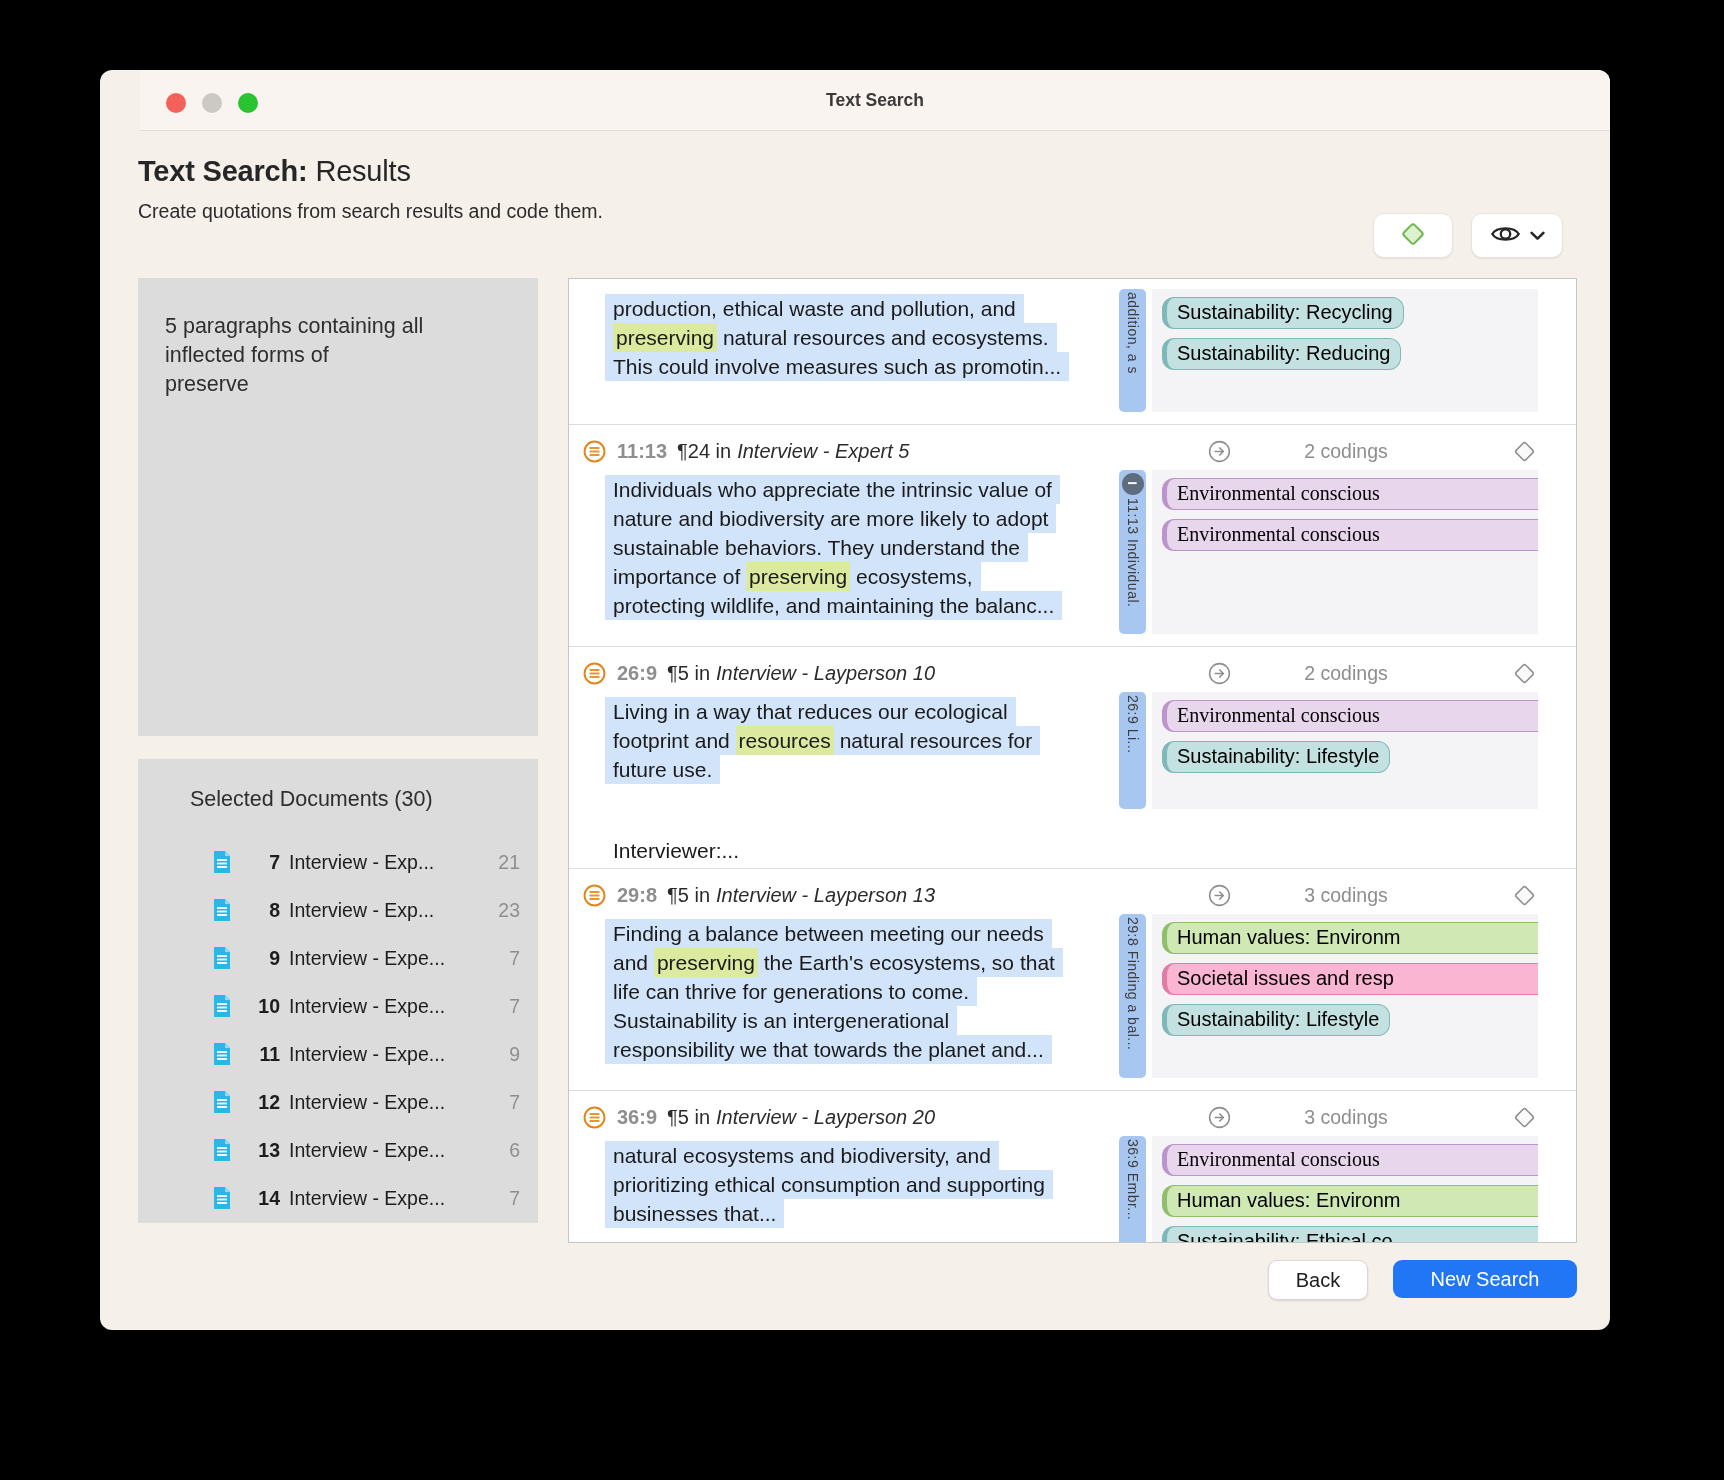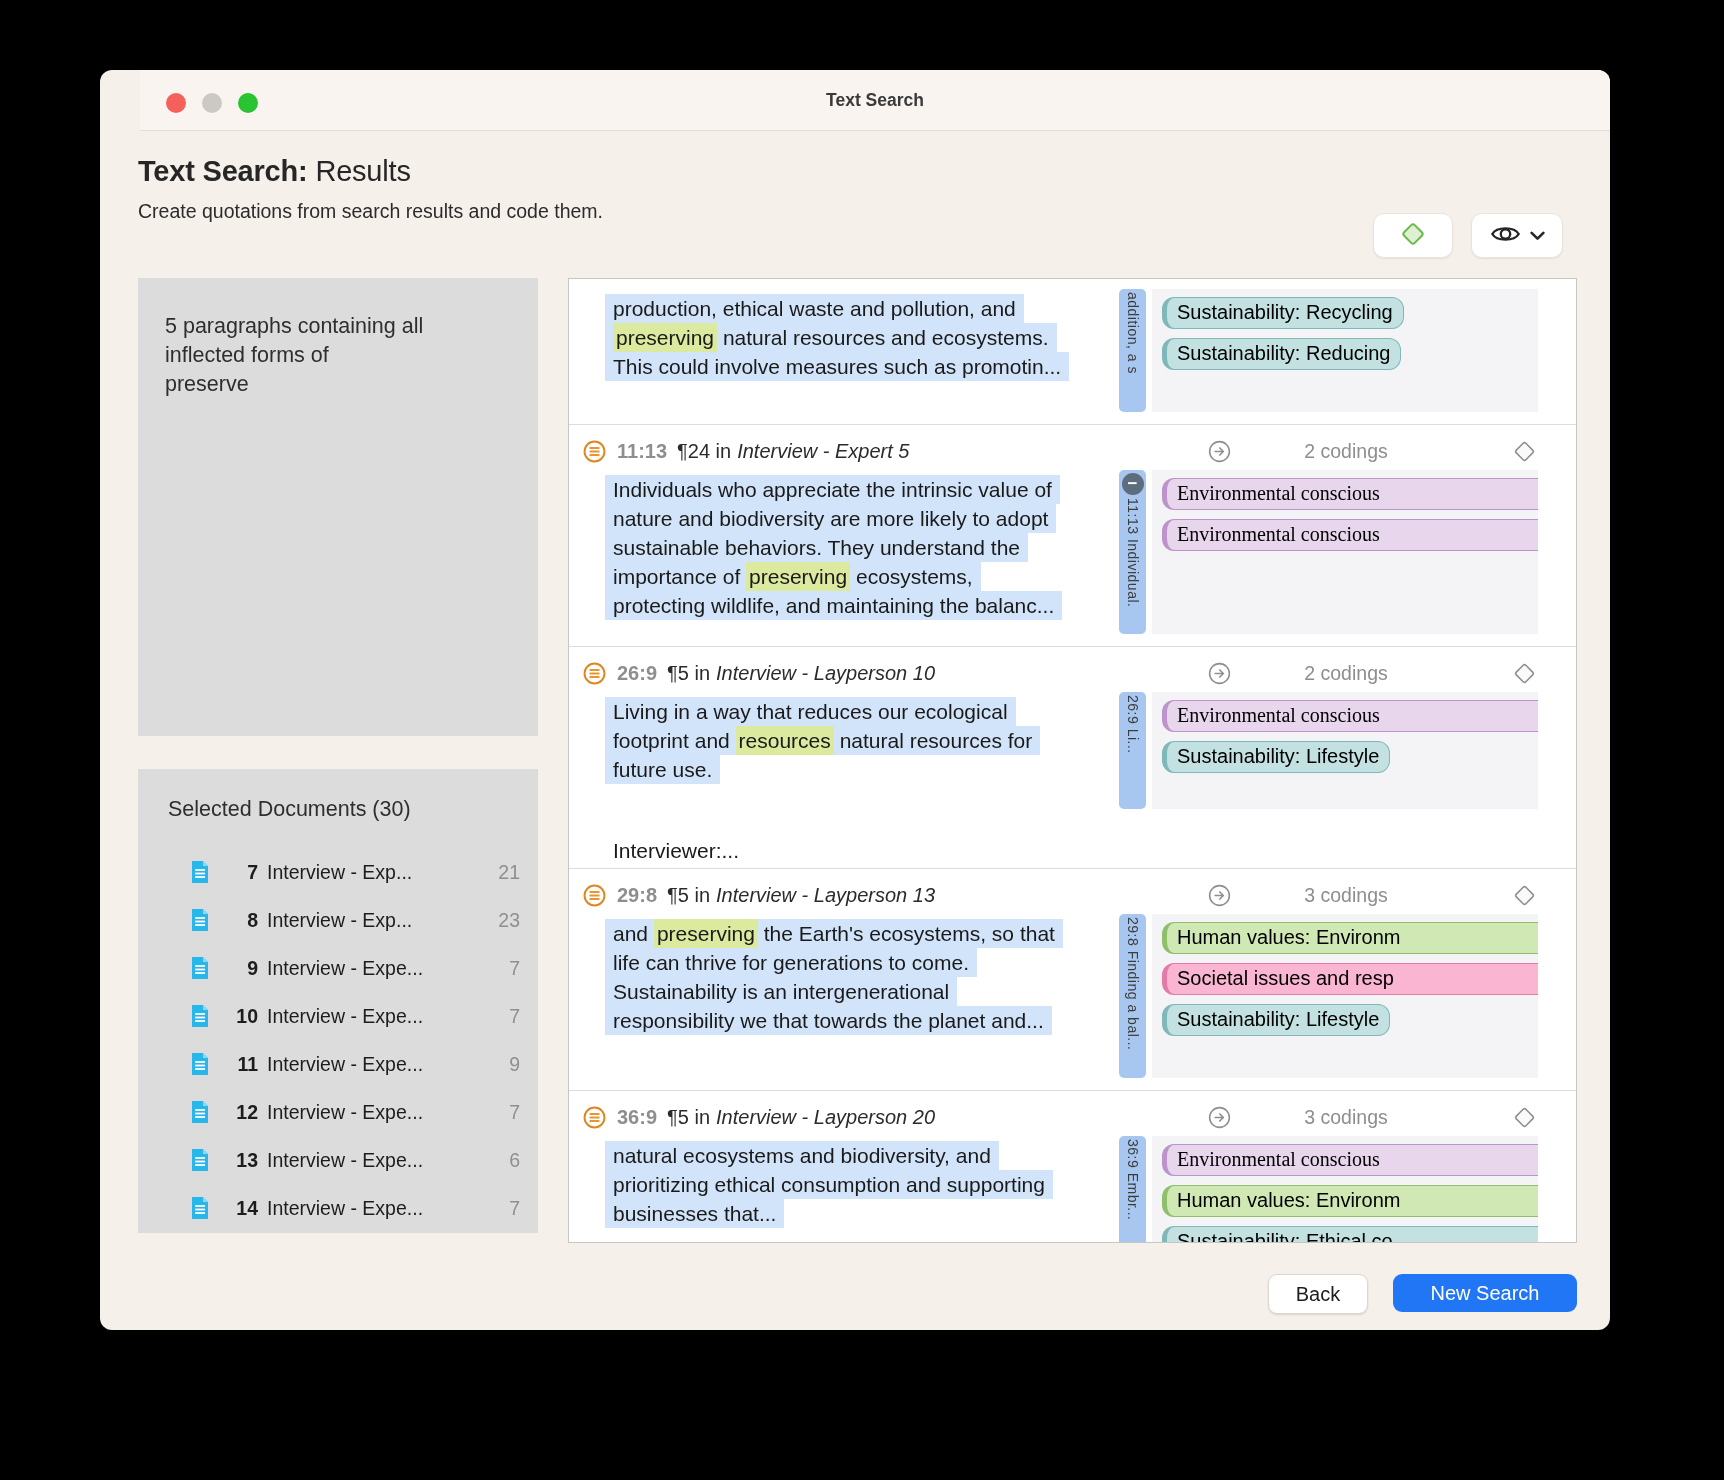--- a/index.html
+++ b/index.html
@@ -32,21 +32,21 @@
     box-shadow:0 1px 2px rgba(0,0,0,.07);cursor:default;
   }
   .hbtn.code{width:78px;}
   .hbtn.view{width:90px;}
   
   .content{position:absolute;left:38px;top:208px;right:33px;display:flex;}
   .sidebar{width:400px;flex:none;margin-right:30px;}
   .box{background:#dcdcdc;}
   .query-box{height:458px;padding:34px 26px 0 27px;box-sizing:border-box;}
   .query-line{font-size:21.5px;line-height:29px;color:#2e2e2e;}
-  .docs-box{height:464px;margin-top:33px;padding:28px 18px 0 30px;box-sizing:border-box;overflow:hidden;}
+  .docs-box{height:464px;margin-top:23px;padding:28px 18px 0 52px;box-sizing:border-box;overflow:hidden;}
   .docs-heading{font-size:21.5px;color:#2e2e2e;margin-bottom:26px;}
   .doc-row{height:48px;display:flex;align-items:center;}
   .doc-icon{width:26px;flex:none;margin-left:22px;display:flex;align-items:center;}
   .doc-num{width:42px;flex:none;text-align:right;font-weight:700;font-size:19.5px;color:#1d1d1d;margin-right:9px;}
   .doc-name{flex:1;font-size:19.5px;color:#1d1d1d;white-space:nowrap;overflow:hidden;}
   .doc-count{flex:none;font-size:19.5px;color:#8f8f8f;margin-left:8px;text-align:right;min-width:28px;}
   
   .panel{
     flex:1;height:965px;background:#fff;border:1px solid #c6c6c6;
     box-sizing:border-box;display:flex;flex-direction:column;overflow:hidden;
@@ -86,21 +86,21 @@
   .chip{
     font-size:20px;color:#000;padding:3px 10px 4px 10px;border-radius:12px;
     margin-bottom:9px;white-space:nowrap;box-sizing:border-box;border:1.5px solid;border-left-width:5px;
   }
   .chip.clipped{align-self:stretch;border-right:none;border-top-right-radius:0;border-bottom-right-radius:0;overflow:hidden;}
   .chip.teal{background:var(--chip-teal);border-color:var(--chip-teal-border);}
   .chip.purple{background:var(--chip-purple);border-color:var(--chip-purple-border);font-family:Liberation Serif, serif;}
   .chip.green{background:var(--chip-green);border-color:var(--chip-green-border);}
   .chip.pink{background:var(--chip-pink);border-color:var(--chip-pink-border);}
   
-  .footer{position:absolute;right:33px;bottom:16px;display:flex;gap:25px;}
+  .footer{position:absolute;right:33px;bottom:30px;display:flex;gap:25px;}
   .btn{height:38px;border-radius:9px;font-size:20px;display:flex;align-items:center;justify-content:center;cursor:default;}
   .btn-back{width:98px;background:#fff;color:#1d1d1f;border:1px solid #ddd7d1;box-shadow:0 1px 2px rgba(0,0,0,.12);}
   .btn-primary{width:184px;background:var(--accent-blue);color:#fff;font-weight:400;}
 </style>
 </head>
 <body>
 
 <div class="window">
 
   <div class="titlebar">
@@ -434,20 +434,21 @@
       </span>
       <span class="codings">3 codings</span>
       <span class="dia">
         <svg width="27" height="27" viewBox="0 0 28 28">
                 <rect x="7" y="7" width="14" height="14" rx="2" transform="rotate(45 14 14)" fill="#fafafa" stroke="#8e8e8e" stroke-width="1.6"></rect>
               </svg>
       </span>
     </div>
     <div class="rbody">
       <div class="qtext">
+              <div class="qline"><span class="hlb">Finding a balance between meeting our needs</span></div>
               <div class="qline"><span class="hlb">and <span class="hlg">preserving</span> the Earth's ecosystems, so that</span></div>
               <div class="qline"><span class="hlb">life can thrive for generations to come.</span></div>
               <div class="qline"><span class="hlb">Sustainability is an intergenerational</span></div>
               <div class="qline"><span class="hlb">responsibility we that towards the planet and...</span></div>
             </div>
       <div class="qbar">
 
         <span class="vtext">29:8 Finding a bal...</span>
       </div>
       <div class="qchips">

